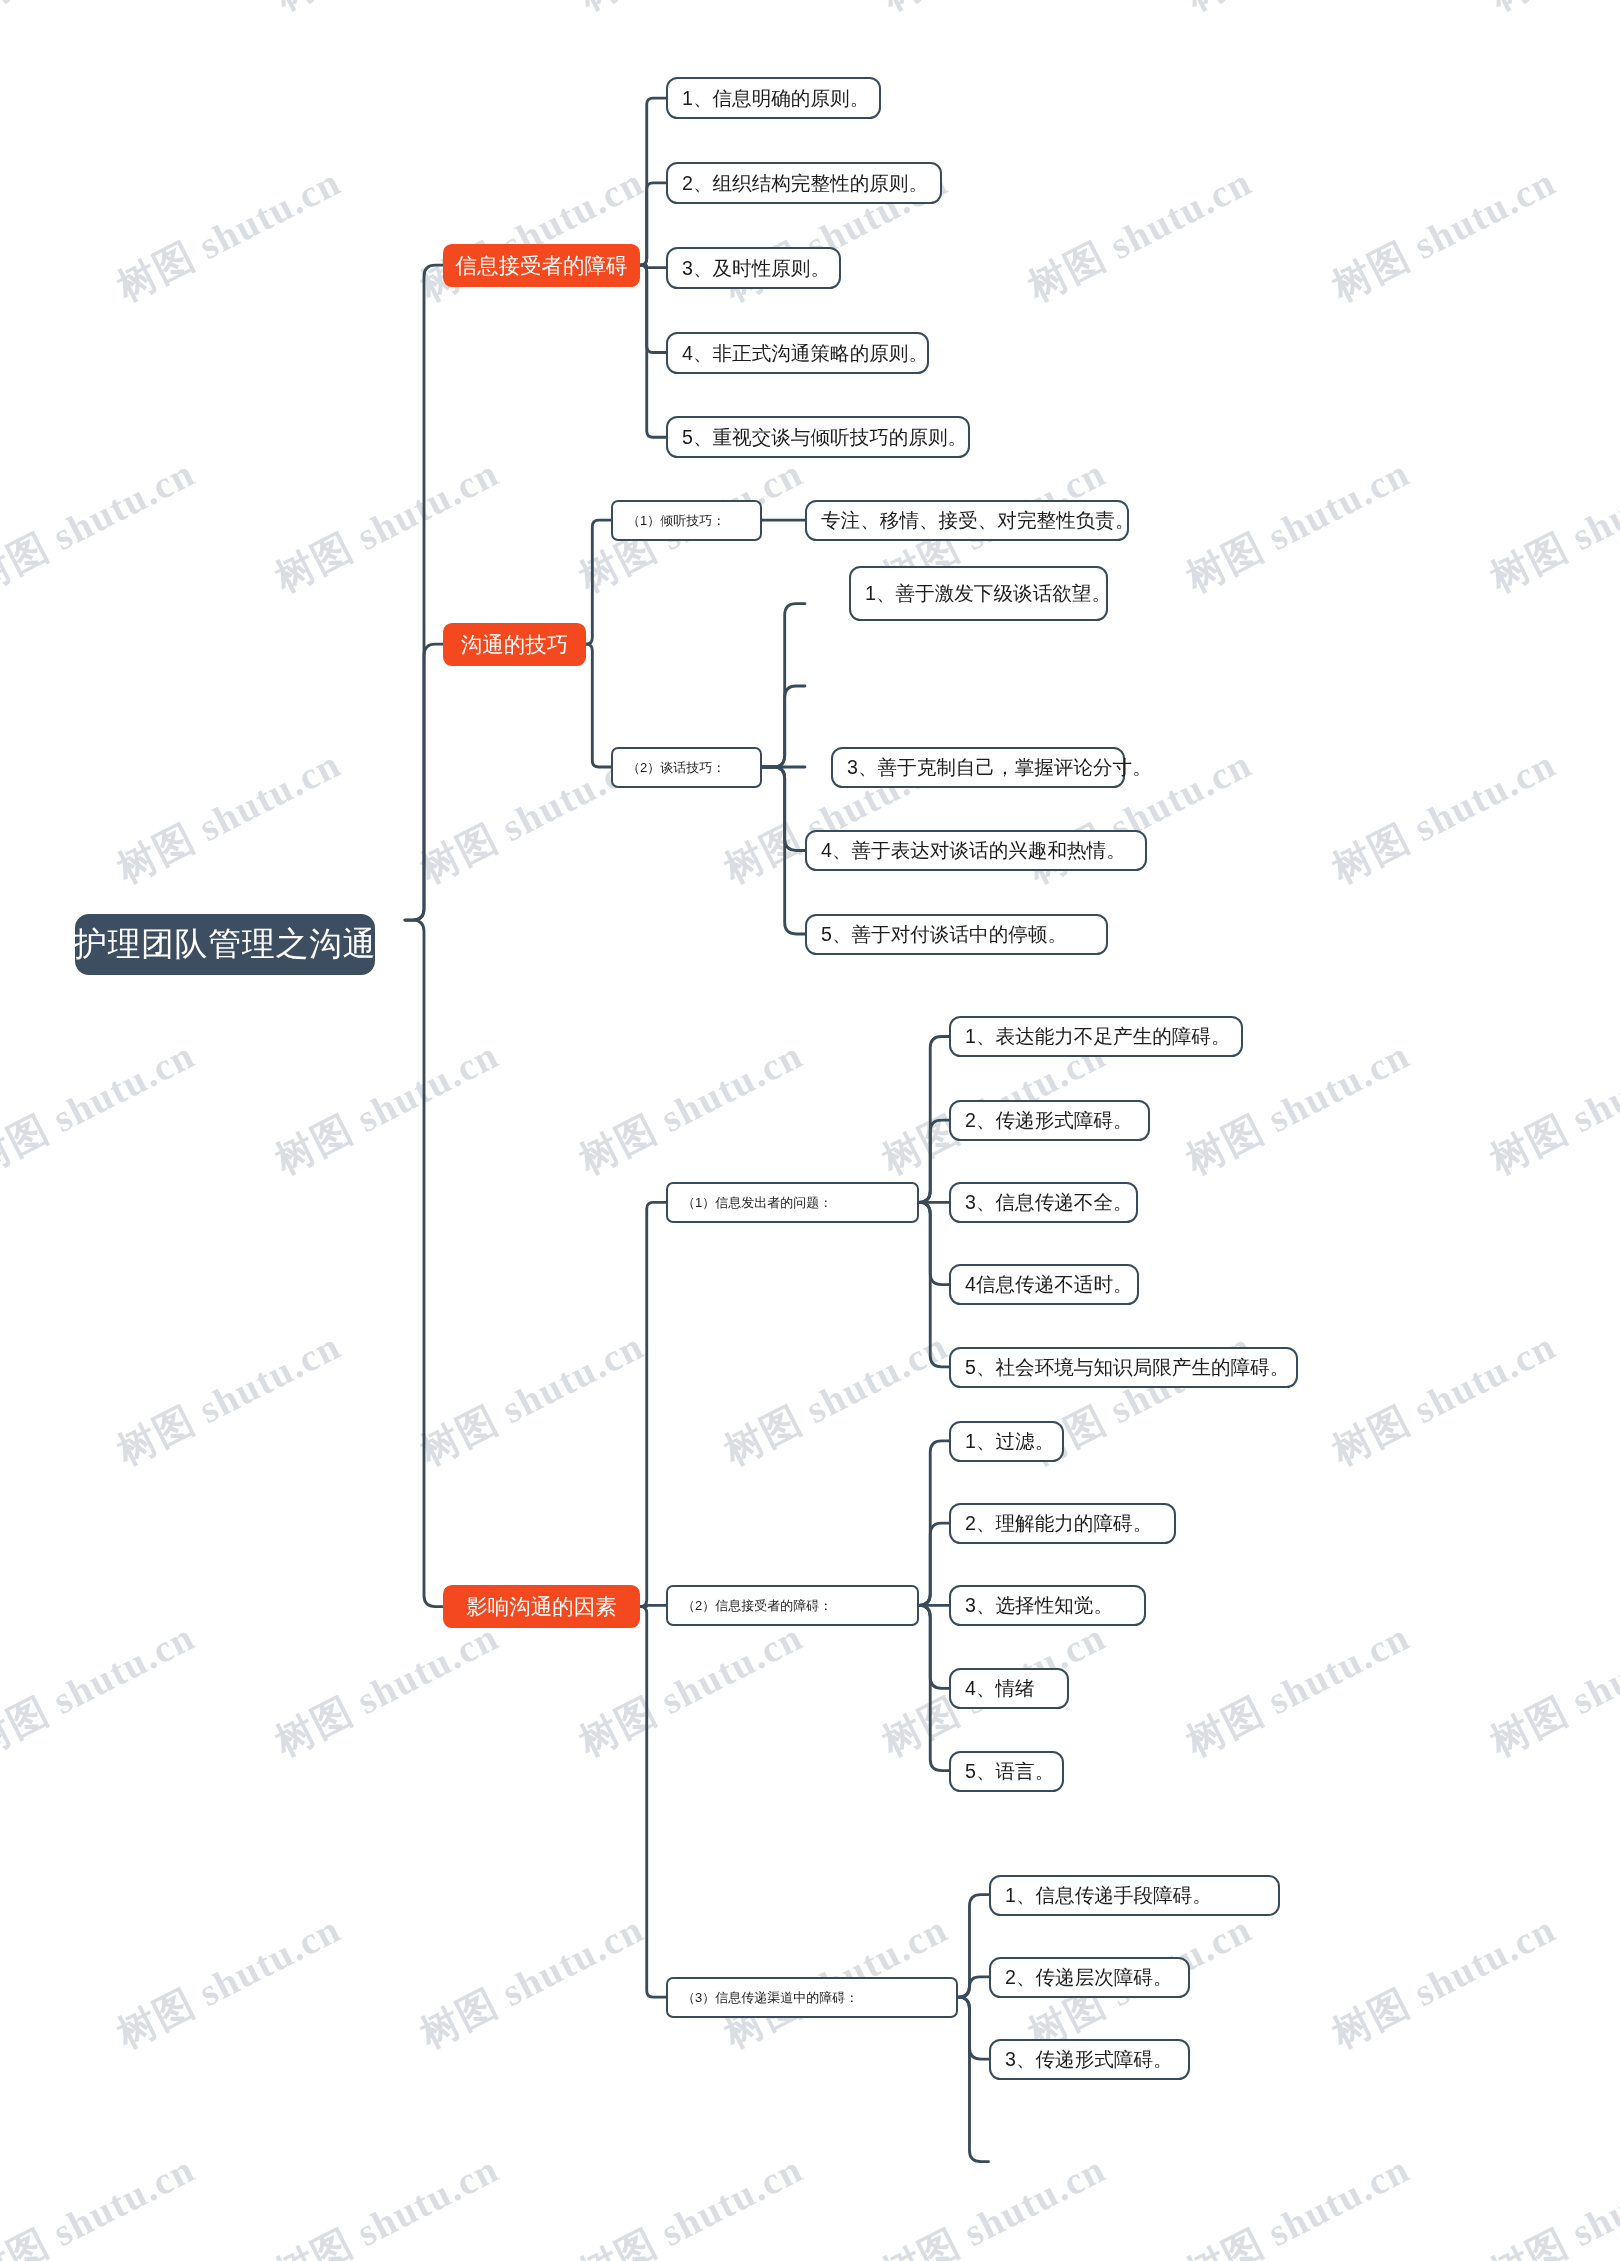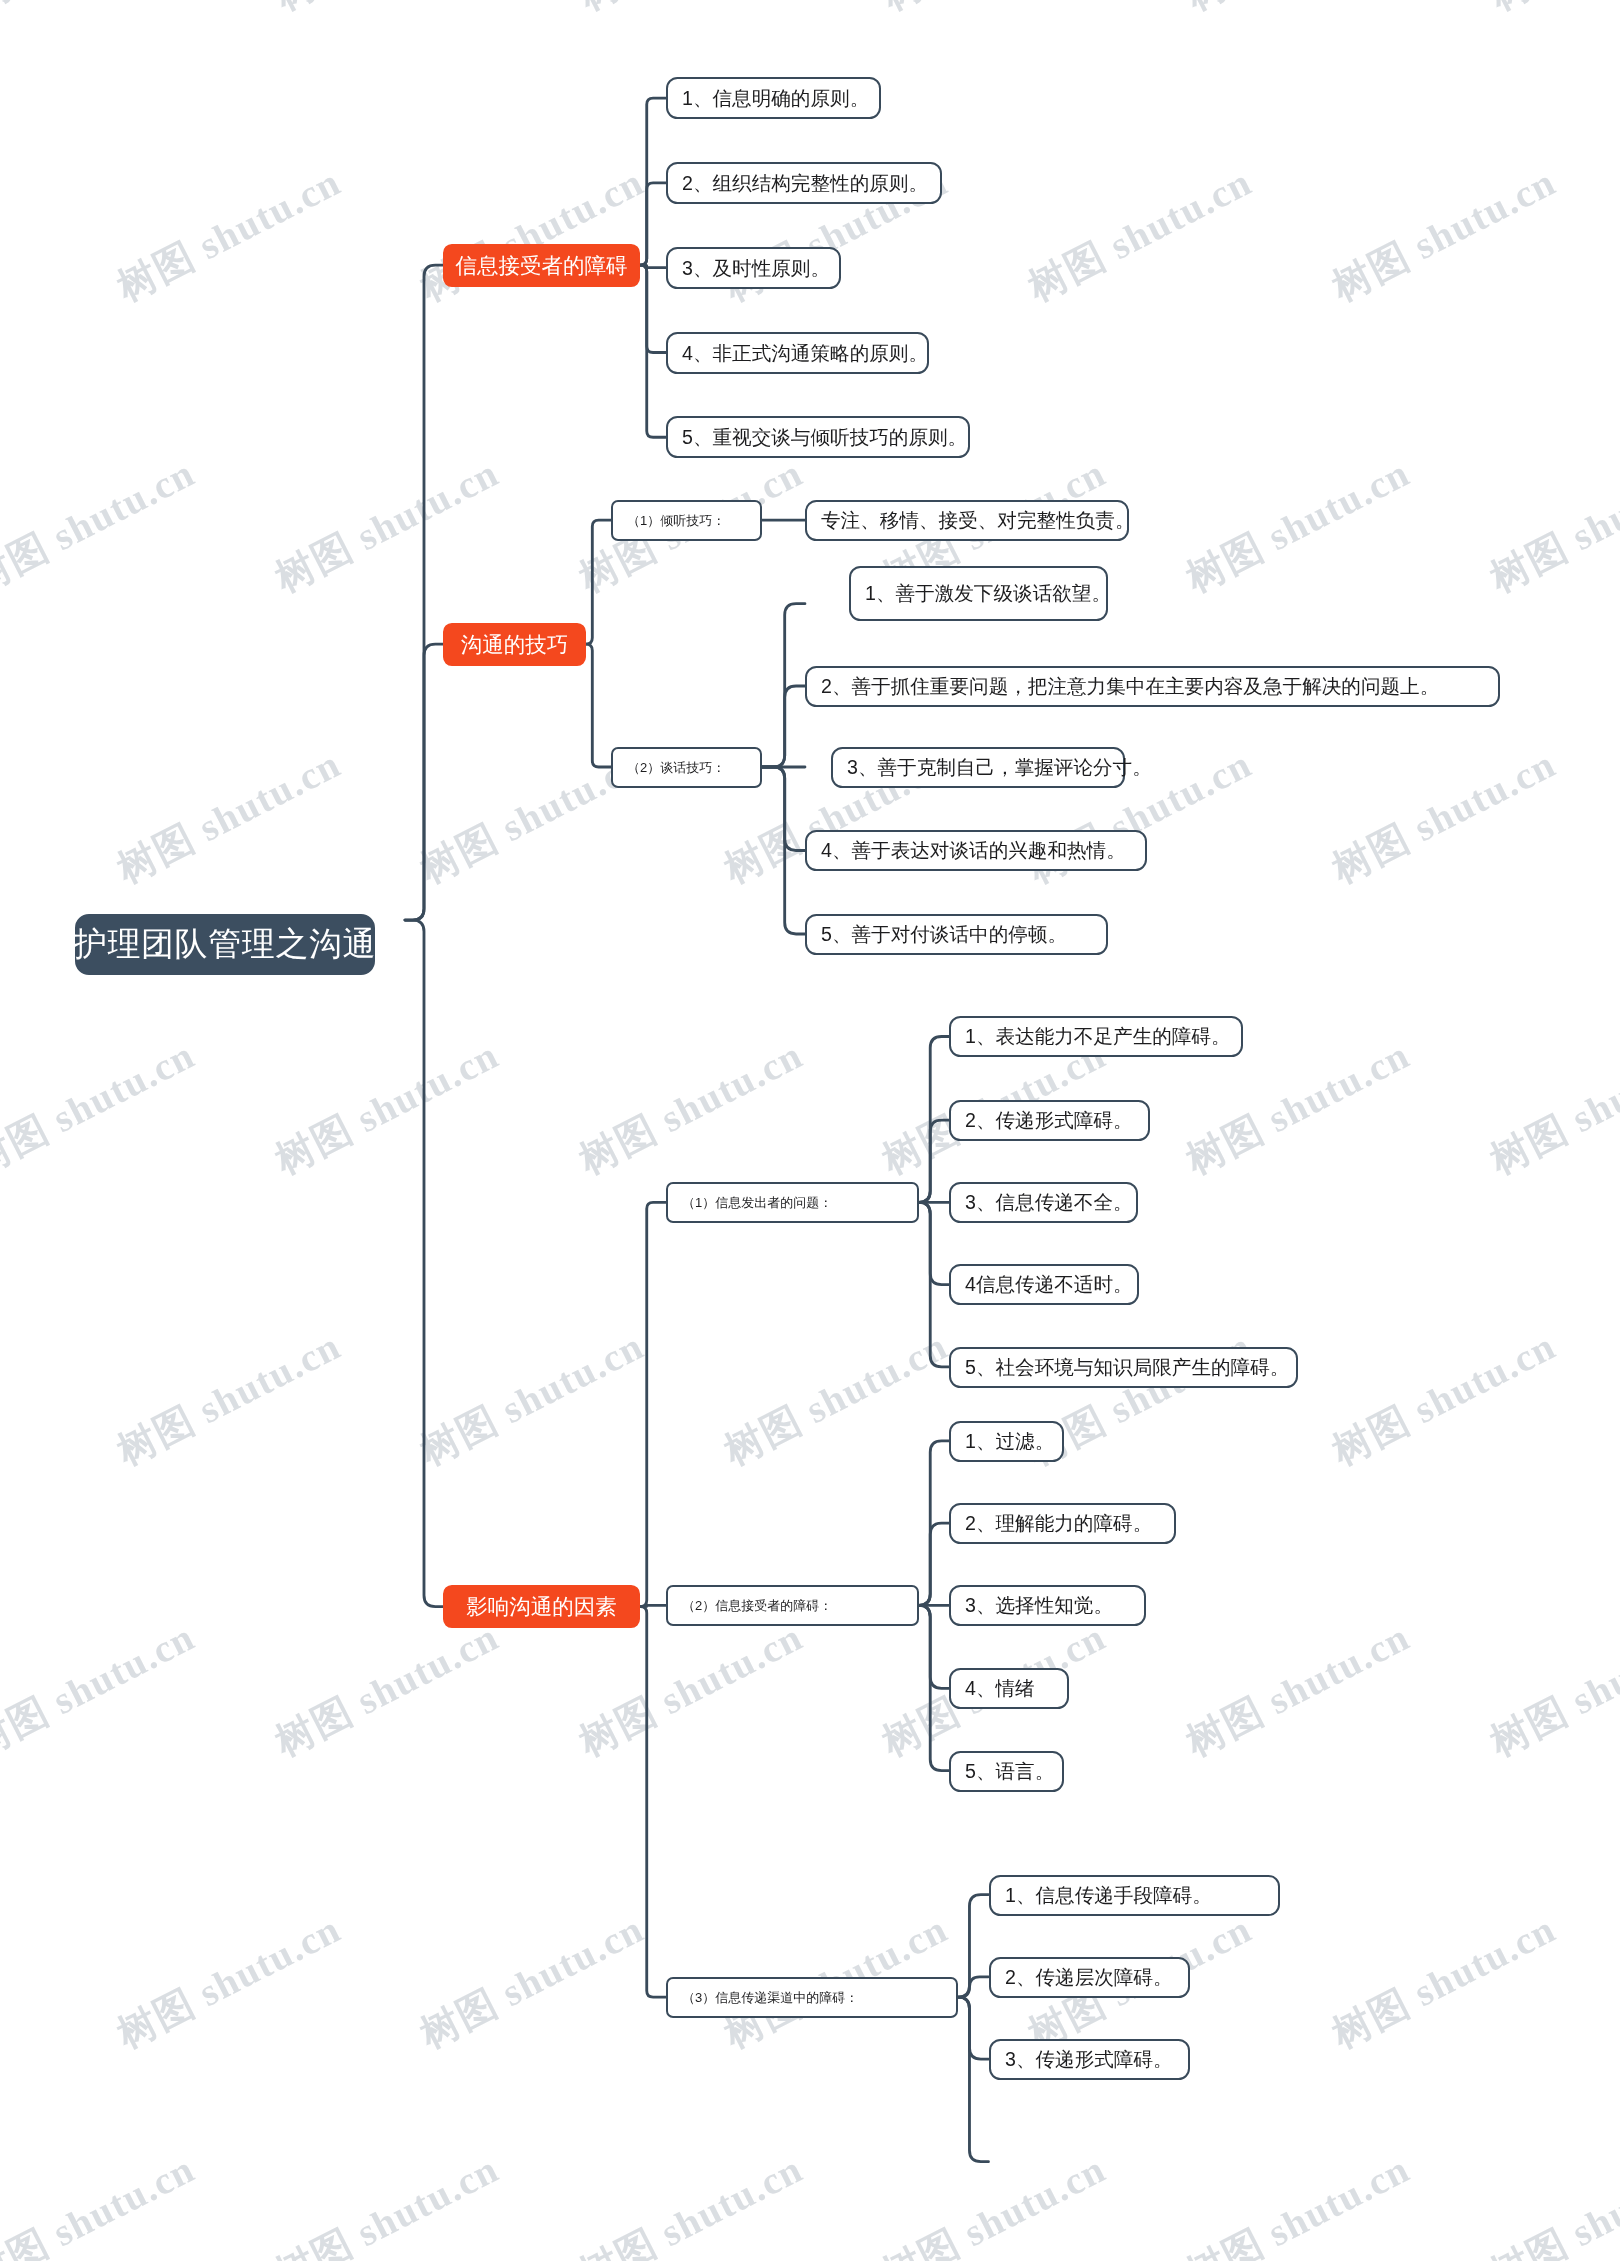--- a/index.html
+++ b/index.html
@@ -186,23 +186,20 @@
     <span>专注、移情、接受、对完整性负责。</span>
   </div>
 
   <div class="node sub" style="left:611px; top:747px; width:151px; height:41px;">
     <span>（2）谈话技巧：</span>
   </div>
 
   <div class="node leaf" style="left:805px; top:566px; width:259px; height:55px;margin-left:44px;">
     <span>1、善于激发下级谈话欲望。</span>
   </div>
-  <div class="node leaf" style="left:805px; top:666px; width:695px; height:41px;">
-    <span>2、善于抓住重要问题，把注意力集中在主要内容及急于解决的问题上。</span>
-  </div>
   <div class="node leaf" style="left:831px; top:747px; width:294px; height:41px;">
     <span>3、善于克制自己，掌握评论分寸。</span>
   </div>
   <div class="node leaf" style="left:805px; top:830px; width:342px; height:41px;">
     <span>4、善于表达对谈话的兴趣和热情。</span>
   </div>
   <div class="node leaf" style="left:805px; top:914px; width:303px; height:41px;">
     <span>5、善于对付谈话中的停顿。</span>
   </div>
 

